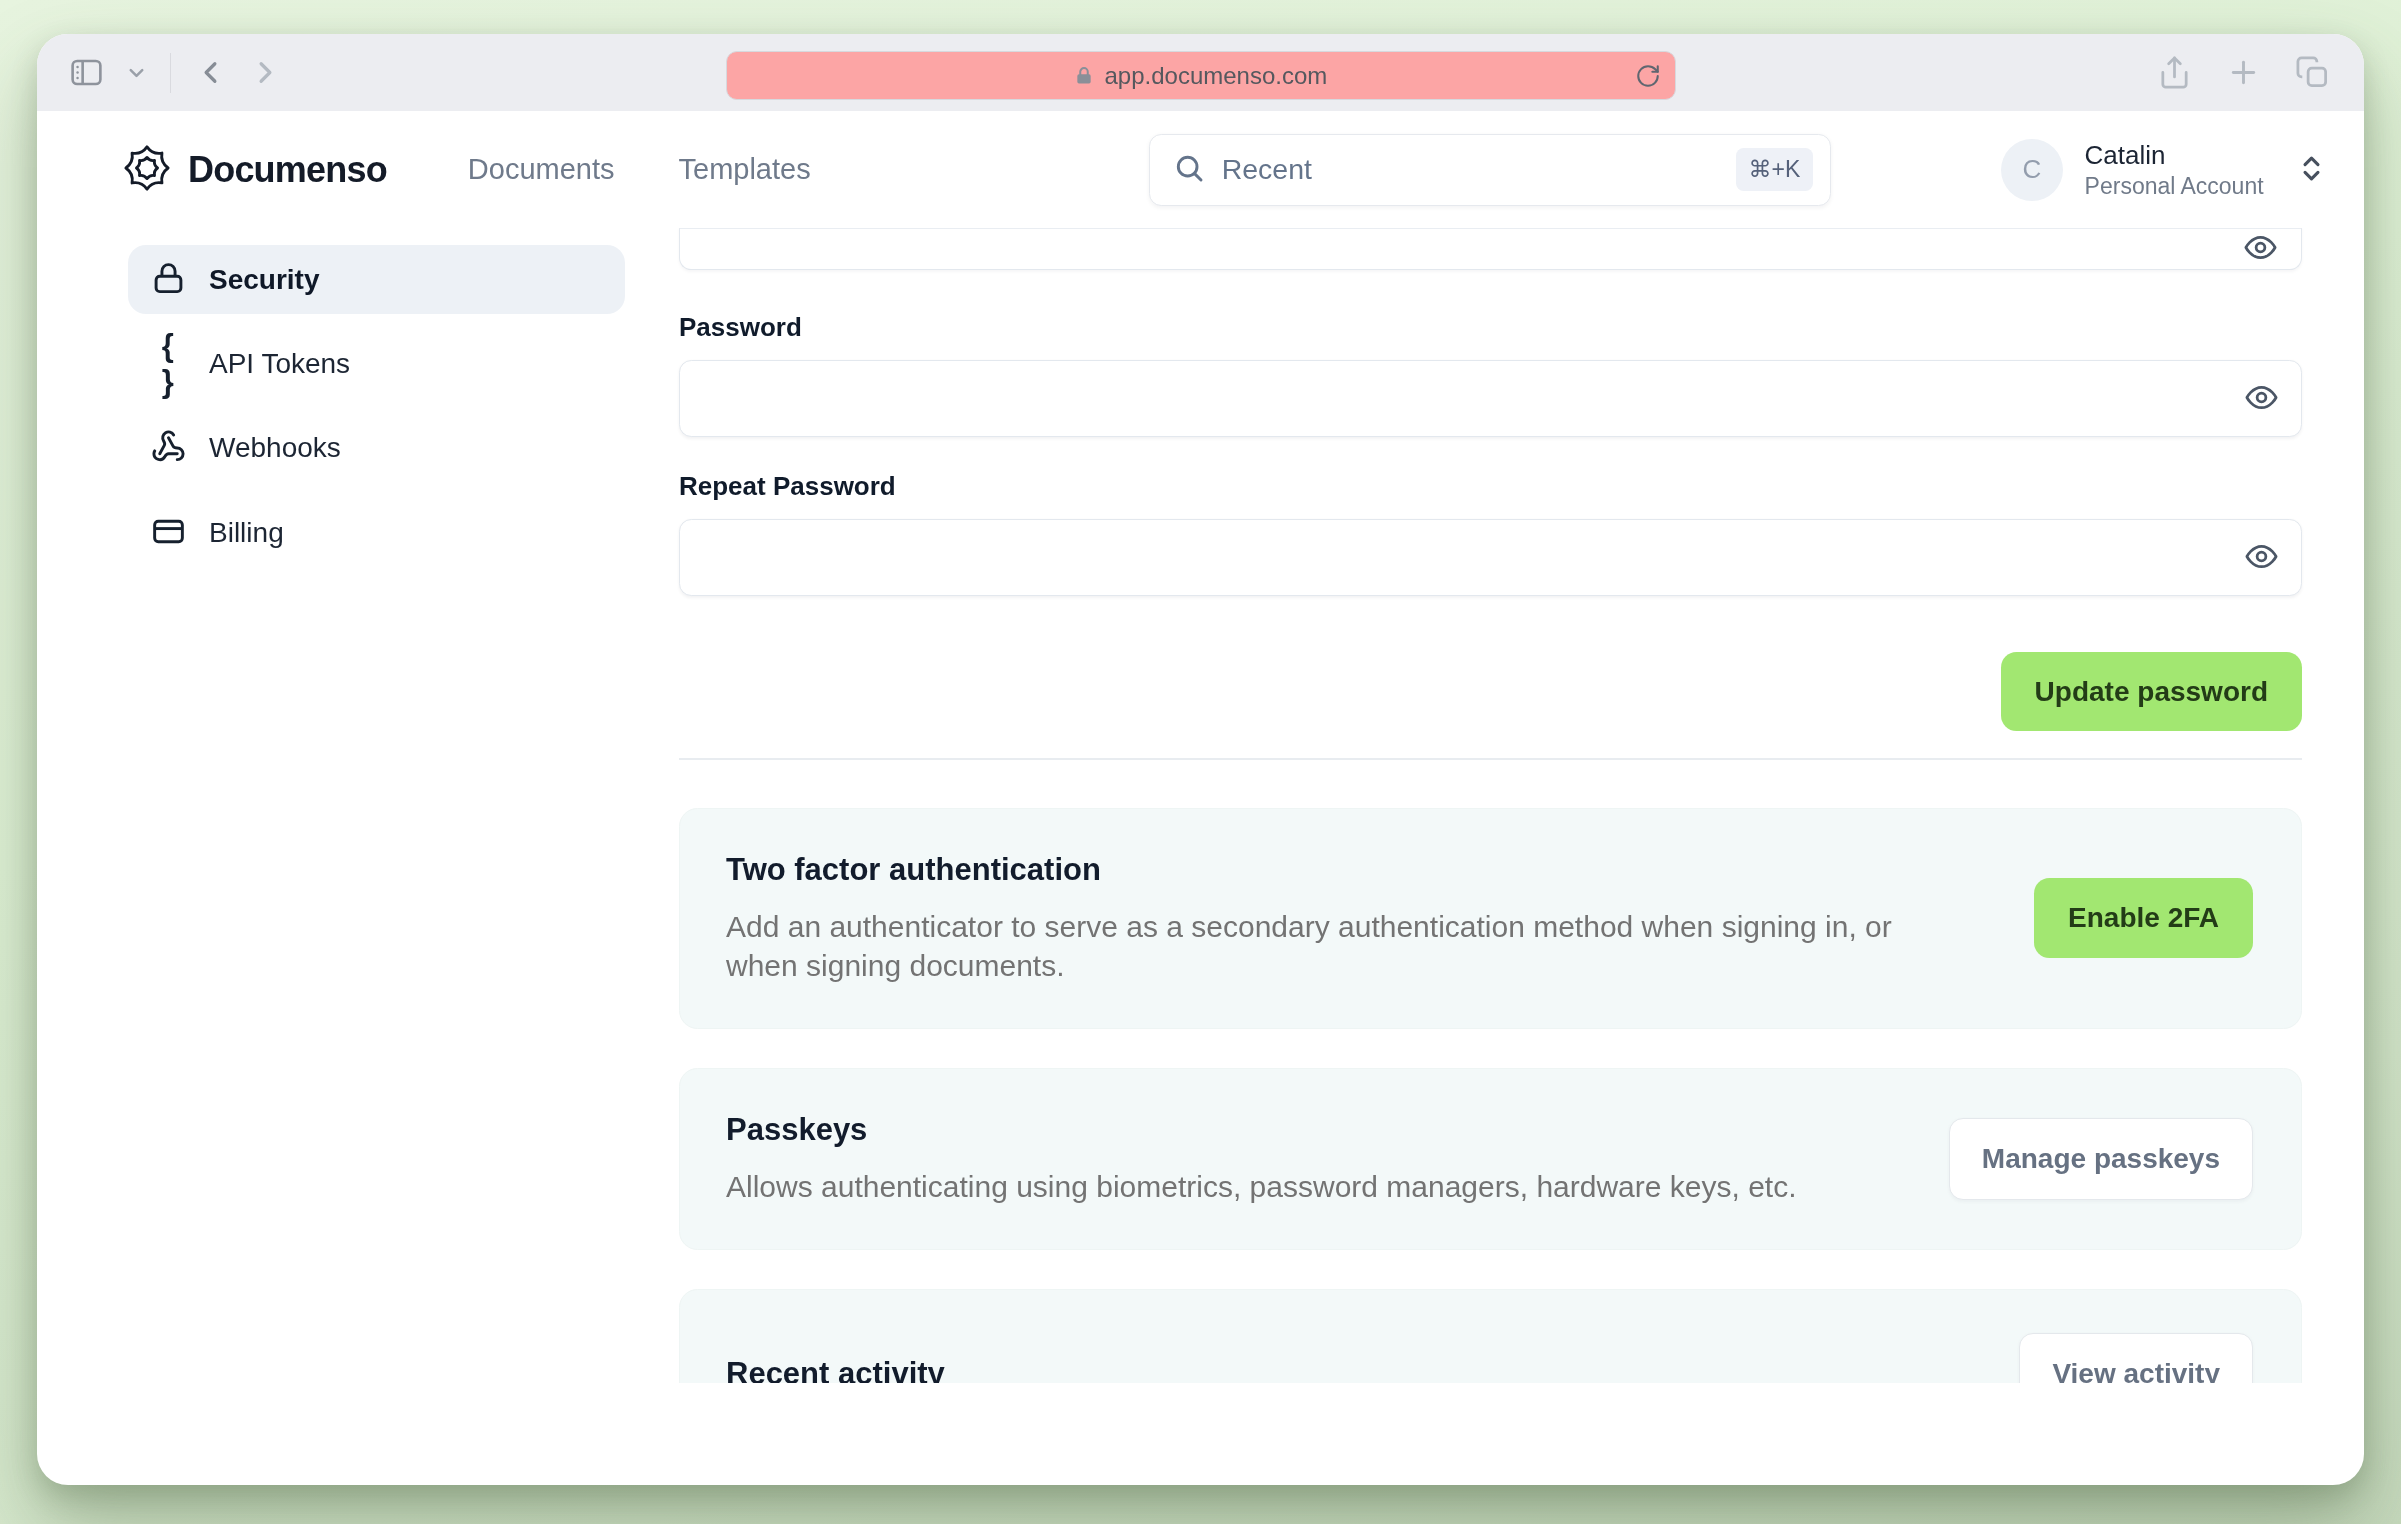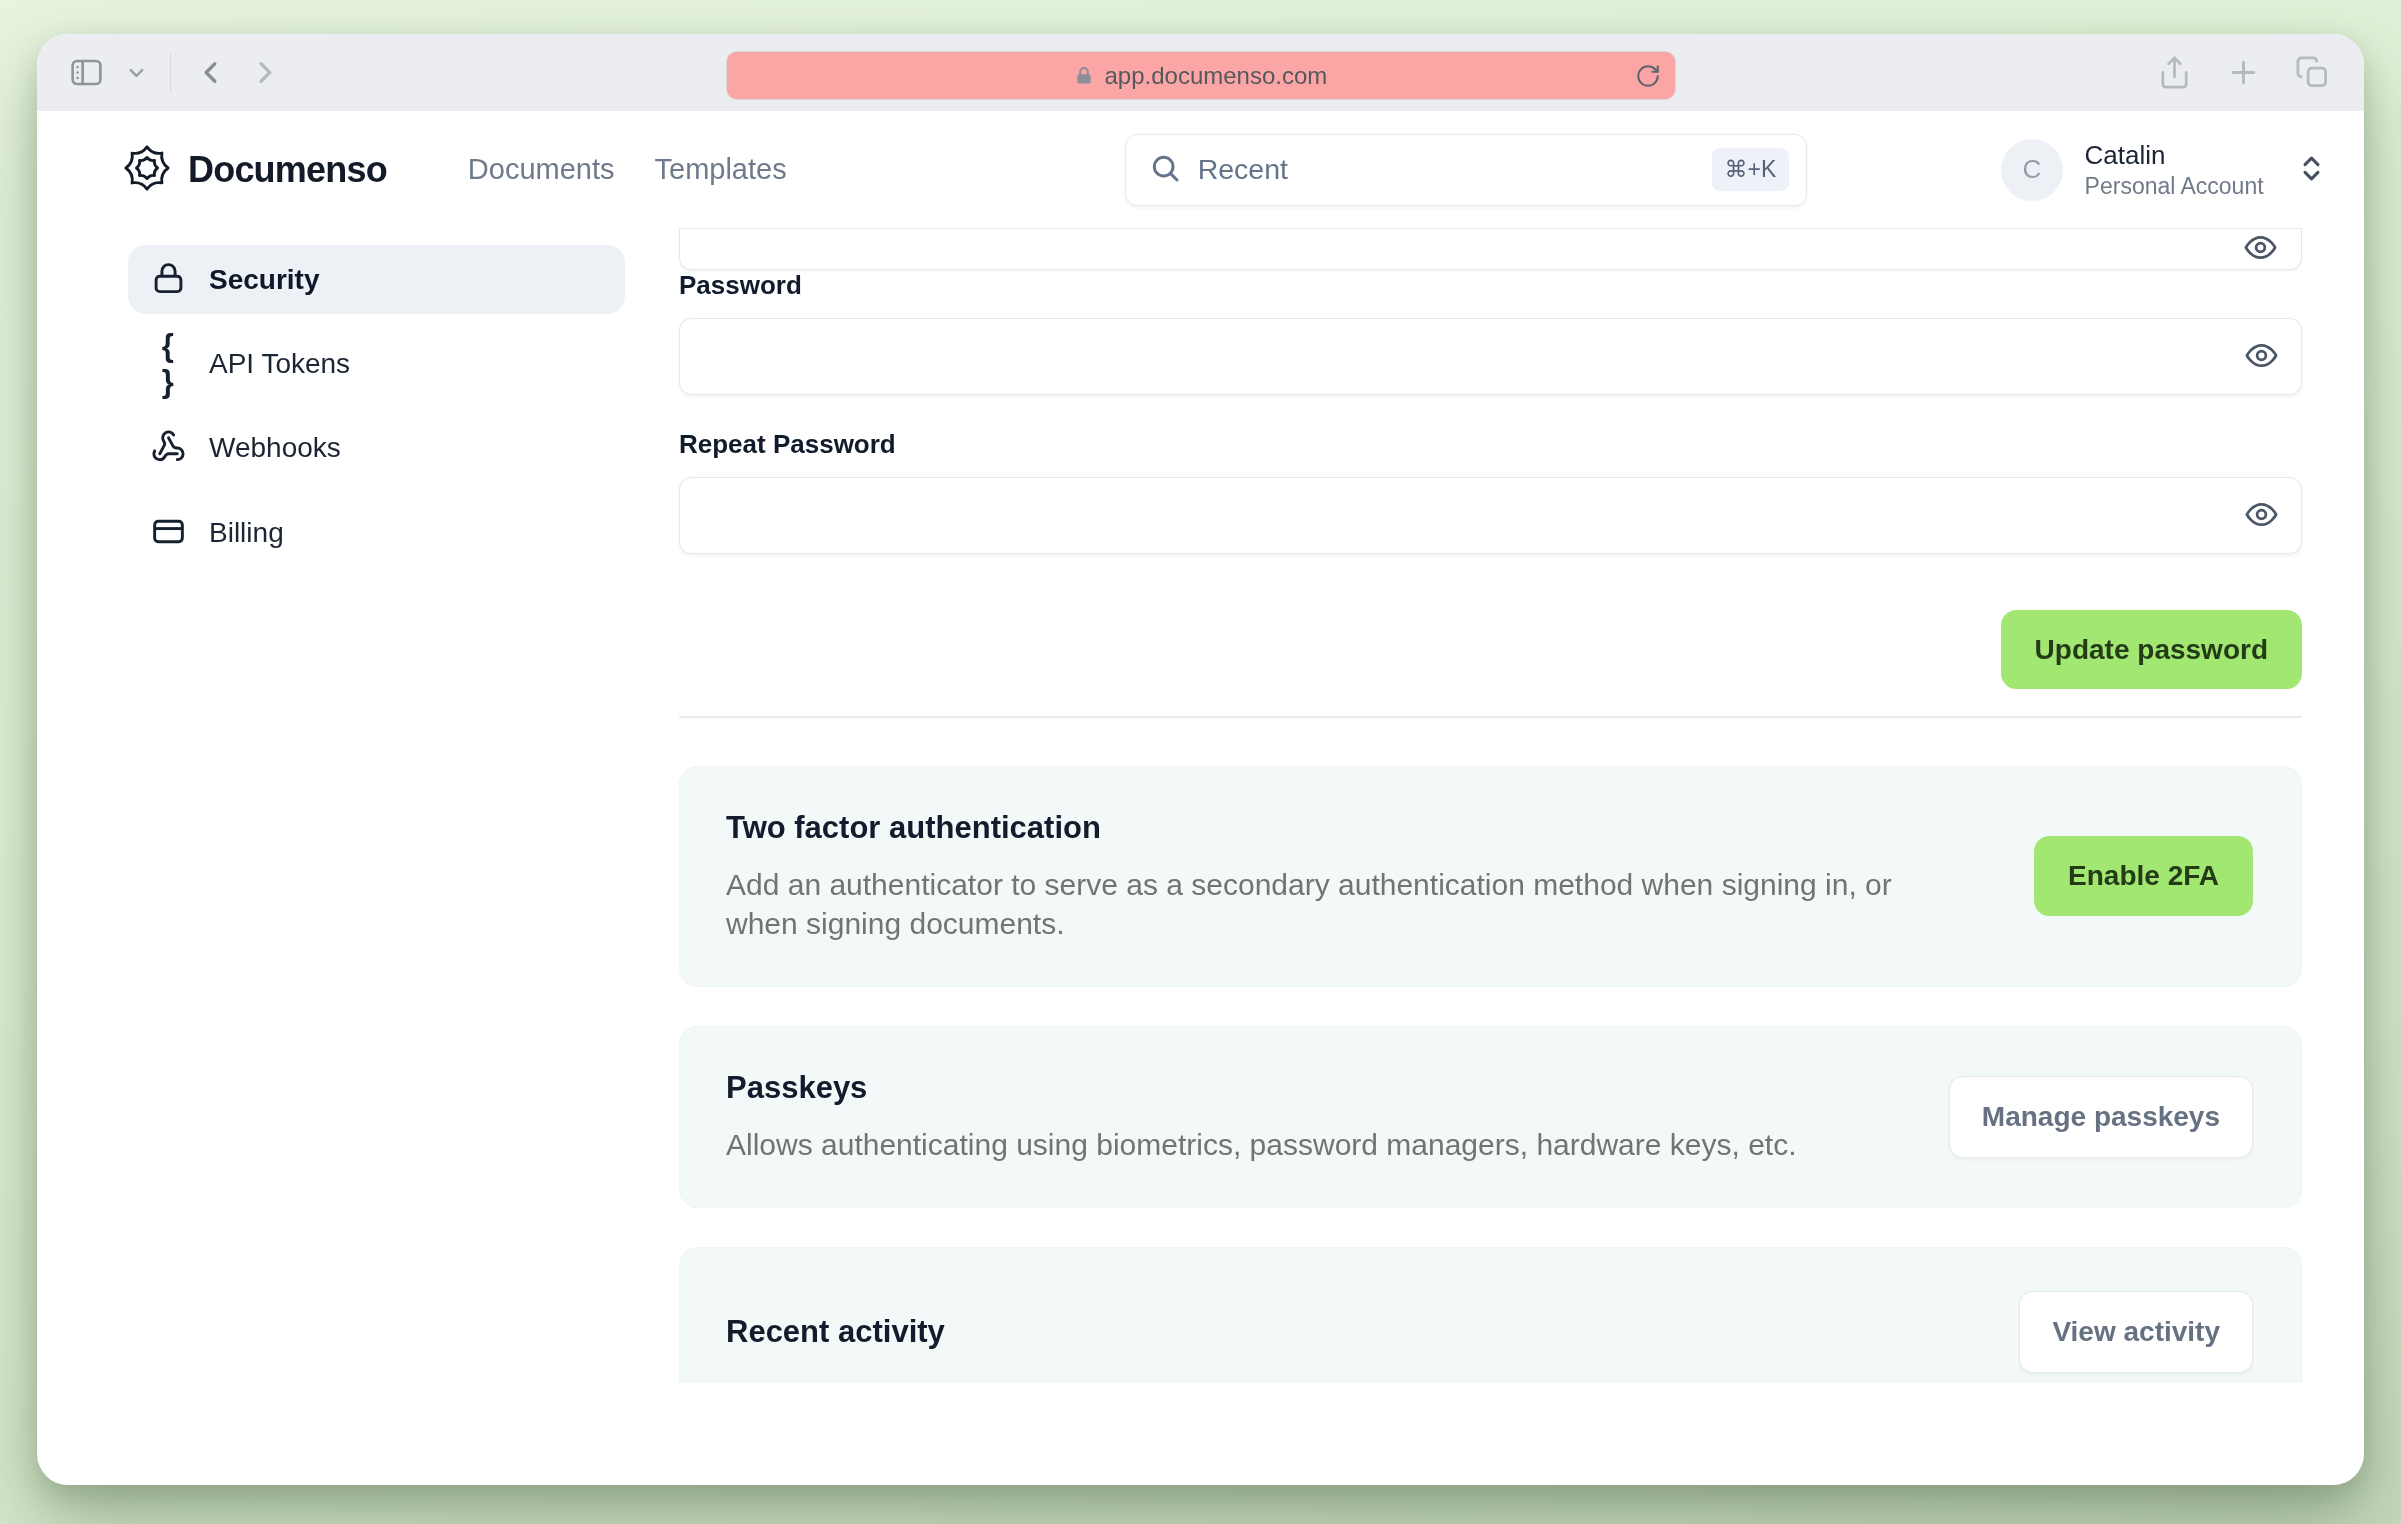--- a/index.html
+++ b/index.html
@@ -33,21 +33,21 @@
     display:flex; align-items:center; justify-content:center; gap:10.8px;
   }
   .url-text{ font-size:24px; color:#55585e; }
   .url-reload{ position:absolute; right:14px; top:50%; transform:translateY(-50%); }
 
   
   .app{ height:1272px; background:#ffffff; display:flex; flex-direction:column; }
   .app-header{ height:117px; flex:0 0 117px; display:flex; align-items:center; padding:0 37px 0 86px; }
   .logo{ display:flex; align-items:center; gap:17px; }
   .logo-text{ font-size:36px; font-weight:800; color:#141b28; letter-spacing:-0.8px; }
-  .nav{ display:flex; gap:40px; margin-left:81px; }
+  .nav{ display:flex; gap:64px; margin-left:81px; }
   .nav a{ font-size:29px; font-weight:500; color:#6f7a8b; text-decoration:none; }
   .search-pill{
     margin-left:338px; width:682px; height:72px; border-radius:12.3px;
     background:#ffffff; border:1.5px solid #e6e9ee;
     box-shadow:0 1.5px 4.6px rgba(15,23,42,.05);
     display:flex; align-items:center; padding:0 17px 0 23px; gap:17px;
   }
   .search-placeholder{ font-size:28.5px; color:#64748b; flex:1; }
   .kbd{
     background:#eef1f7; color:#55617a; border-radius:7.7px;
@@ -77,21 +77,21 @@
   .glyph-braces{ font-size:31px; font-weight:700; color:#16202e; width:35px; text-align:center; letter-spacing:1.5px; }
 
   .main{ flex:1; margin-left:54px; padding-bottom:62px; }
 
   .partial-input{
     position:relative; height:42px; background:#fff;
     border:1.5px solid #e3e8ee; border-top-color:#e9edf2;
     border-radius:0 0 12.3px 12.3px;
     box-shadow:0 1.5px 3.1px rgba(15,23,42,.04);
   }
-  .field-label{ display:block; font-size:26px; font-weight:600; color:#101b2b; }
+  .field-label{ display:block; font-size:26px; font-weight:600; color:#101b2b; margin-top:42px; }
   .pw-wrap{ position:relative; margin-top:17px; }
   .pw-wrap + .field-label{ margin-top:34px; }
   .pw-input{
     width:100%; height:77px; border-radius:12.3px; border:1.5px solid #e3e8ee;
     background:#fff; box-shadow:0 1.5px 3.1px rgba(15,23,42,.05);
     font-size:28px; padding:0 85px 0 25px; color:#1b2433; outline:none;
   }
   .eye-btn{
     position:absolute; right:23px; top:50%; transform:translateY(-50%);
     background:none; border:none; cursor:pointer; display:flex;

